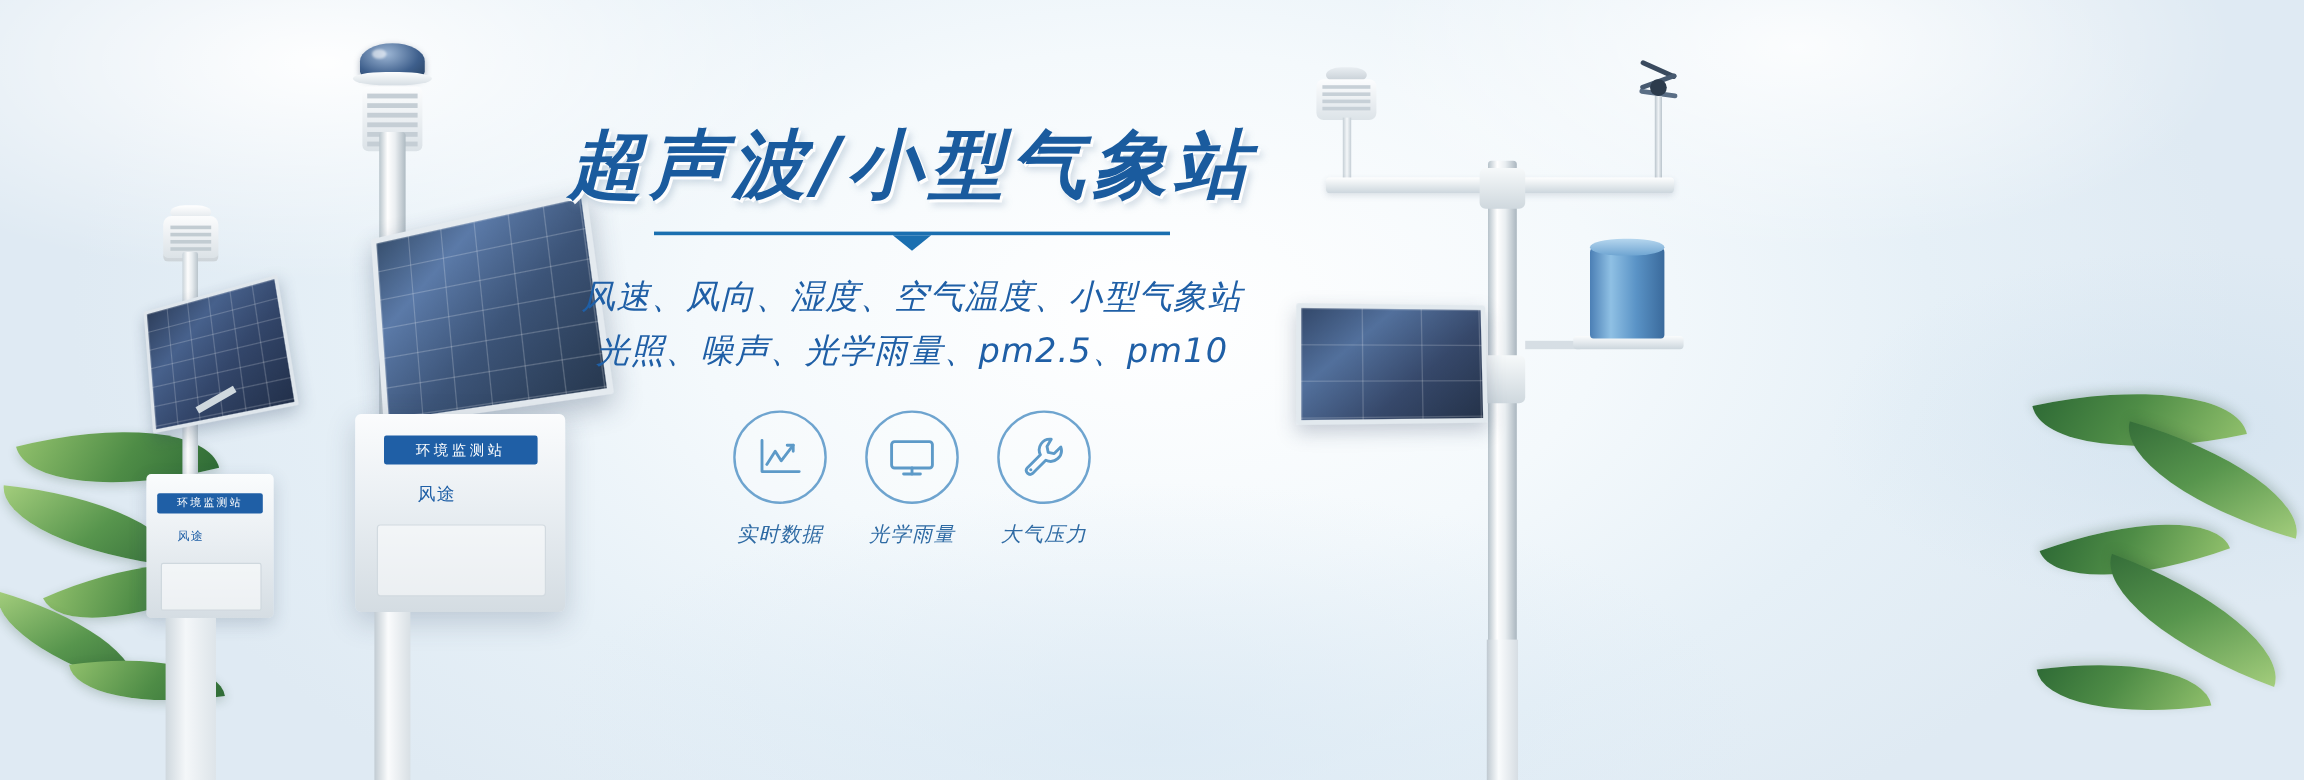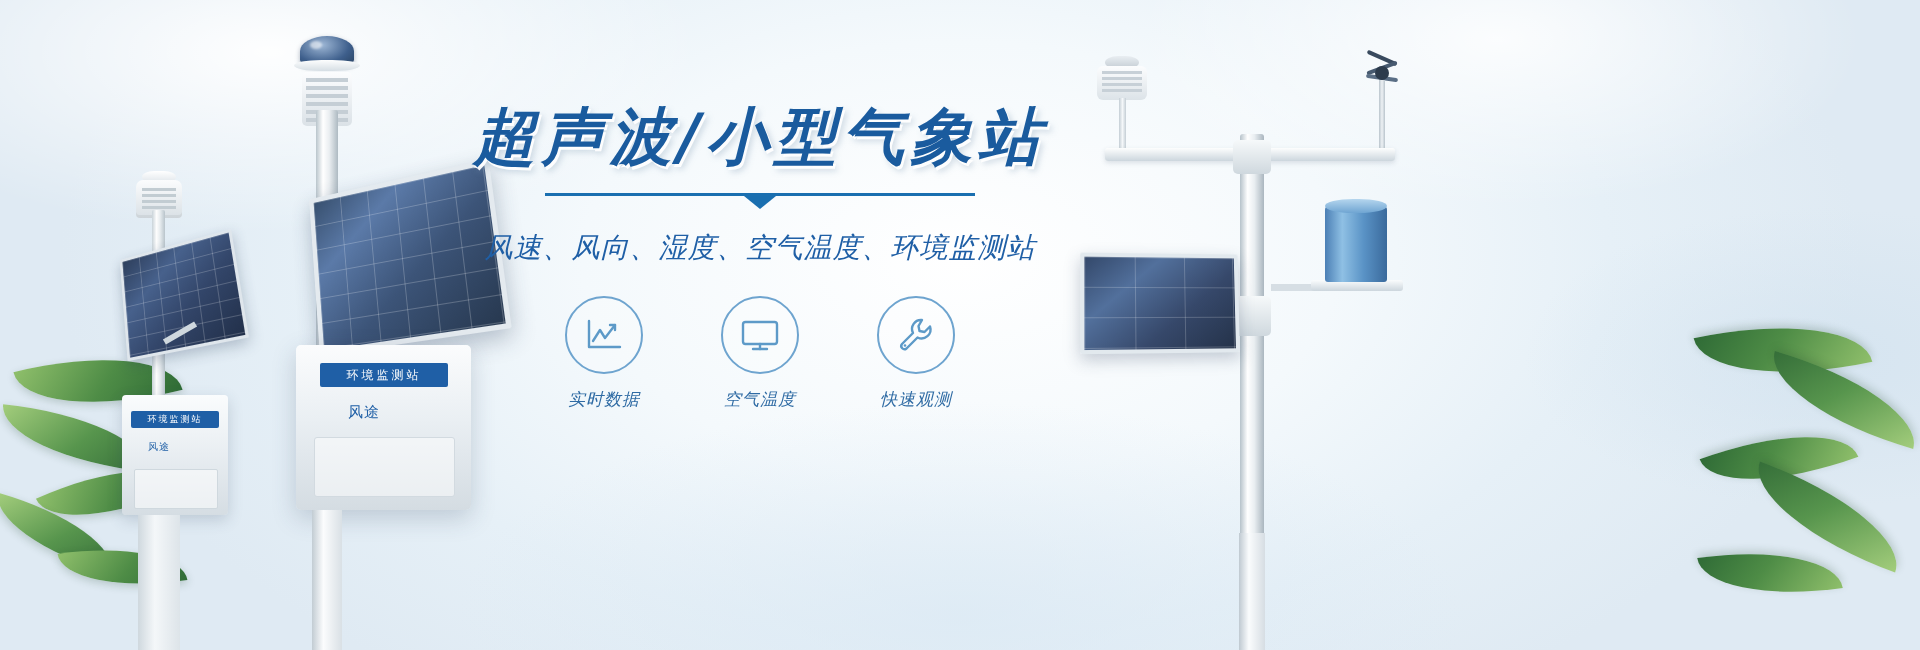--- a/index.html
+++ b/index.html
@@ -152,21 +152,21 @@
   .divider{width:430px;height:3px;background:#1a6fb0;}
   .divider-arrow{position:absolute;left:50%;top:3px;transform:translateX(-50%);
     width:0;height:0;border-left:16px solid transparent;border-right:16px solid transparent;border-top:13px solid #1a6fb0;}
   .subline{
     font-family:"DejaVu Sans","Liberation Sans",sans-serif;
     text-align:center;color:#1f5fa6;font-size:28px;letter-spacing:1px;line-height:1.62;white-space:nowrap;
   }
   .sub1{margin-top:6px;}
   .sub2{}
 
-  .features{display:flex;justify-content:center;gap:78px;margin-top:26px;align-items:flex-end;}
+  .features{display:flex;justify-content:center;gap:32px;margin-top:26px;align-items:flex-end;}
   .feature{width:78px;display:flex;flex-direction:column;align-items:center;}
   .fcircle{width:74px;height:74px;border-radius:50%;border:2px solid #6ea4cf;
     display:flex;align-items:center;justify-content:center;background:rgba(255,255,255,.22);}
   .fcircle svg{display:block;}
   .flabel{margin-top:14px;font-family:"DejaVu Sans","Liberation Sans",sans-serif;
     font-size:17px;color:#2f6ba4;letter-spacing:1px;white-space:nowrap;}
 </style>
 </head>
 <body>
 
@@ -246,21 +246,22 @@
   </div>
 
   <div class="content">
     <div class="headline">超声波/小型气象站</div>
 
     <div class="divider-wrap">
       <div class="divider"></div>
       <div class="divider-arrow"></div>
     </div>
 
-    <div class="subline sub1">风速、风向、湿度、空气温度、环境监测站</div>
+    <div class="subline sub1">风速、风向、湿度、空气温度、小型气象站</div>
+    <div class="subline sub2">光照、噪声、光学雨量、pm2.5、pm10</div>
 
     <div class="features">
 
       <div class="feature">
         <div class="fcircle">
           <svg width="40" height="34" viewBox="0 0 40 34" fill="none" stroke="#5d9ac8" stroke-width="2.4" stroke-linecap="round" stroke-linejoin="round">
             <path d="M5 3 V29 H36"></path>
             <polyline points="9,23 16,12 21,20 31,7"></polyline>
             <polyline points="26,7 31,7 31,12"></polyline>
           </svg>
@@ -270,28 +271,28 @@
 
 
       <div class="feature">
         <div class="fcircle">
           <svg width="42" height="34" viewBox="0 0 42 34" fill="none" stroke="#5d9ac8" stroke-width="2.4" stroke-linecap="round" stroke-linejoin="round">
             <rect x="4" y="4" width="34" height="22" rx="2.5"></rect>
             <line x1="14" y1="31" x2="28" y2="31"></line>
             <line x1="21" y1="26" x2="21" y2="31"></line>
           </svg>
         </div>
-        <div class="flabel">空气温度</div>
+        <div class="flabel">光学雨量</div>
       </div>
 
       <div class="feature">
         <div class="fcircle">
           <svg width="40" height="40" viewBox="0 0 40 40" fill="none" stroke="#5d9ac8" stroke-width="2.4" stroke-linecap="round" stroke-linejoin="round">
             <path d="M26 5 a9 9 0 0 0 -9 13 L6 29 a3.2 3.2 0 0 0 4.5 4.5 L21.5 22.5 a9 9 0 0 0 12.5 -11 l-5.5 5.5 -5 -1 -1 -5 z"></path>
             <circle cx="9" cy="30.5" r="1.3" fill="#5d9ac8" stroke="none"></circle>
           </svg>
         </div>
-        <div class="flabel">快速观测</div>
+        <div class="flabel">大气压力</div>
       </div>
 
     </div>
   </div>
 </div>
 
 </body></html>

